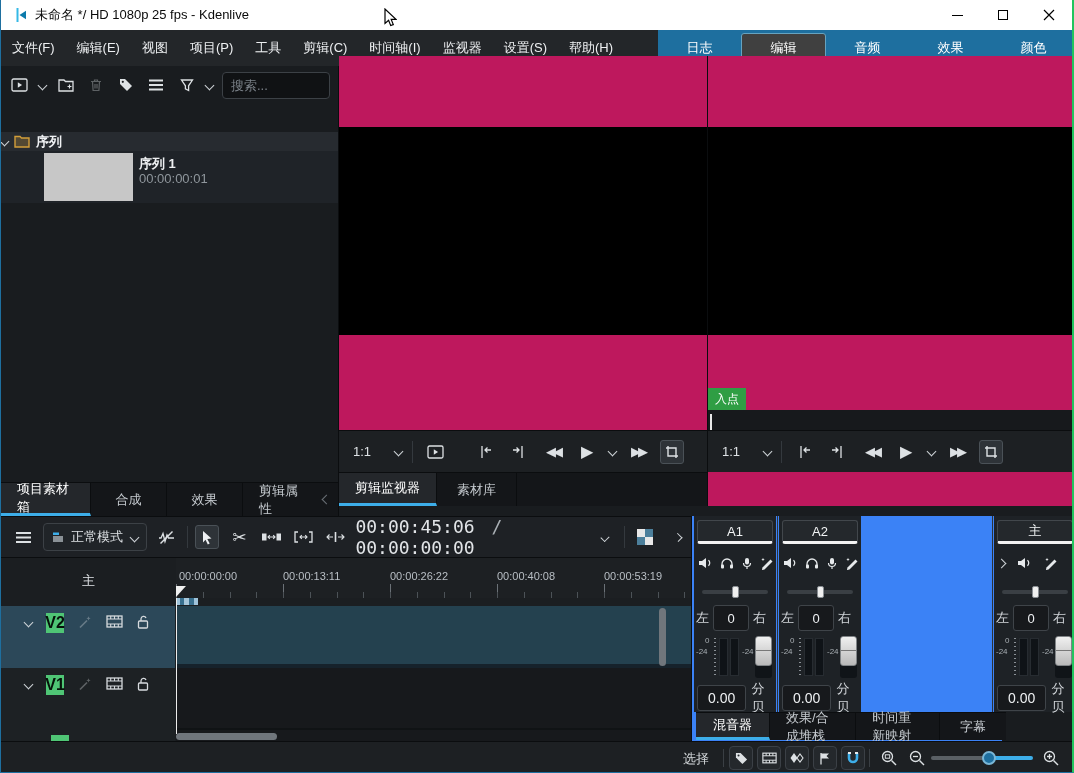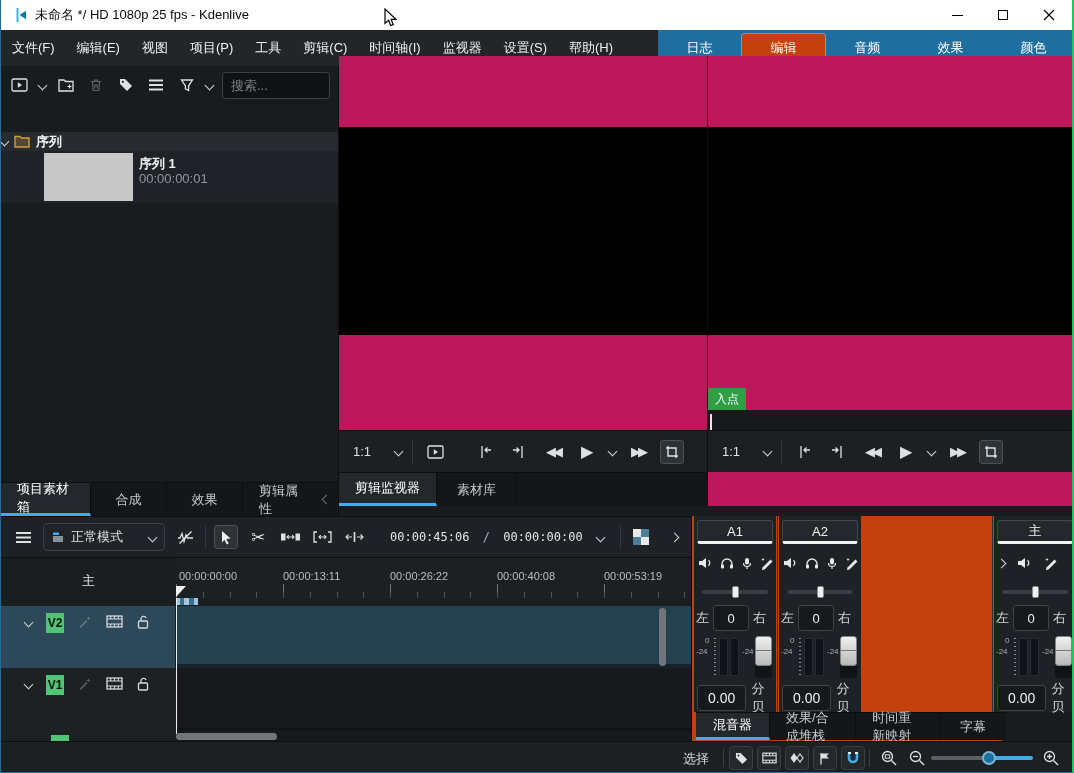--- a/index.html
+++ b/index.html
@@ -22,21 +22,21 @@
   .wc-min{right:92px}.wc-max{right:46px}.wc-close{right:0}
   .wc-min i{display:block;width:11px;height:0;border-top:1px solid #000}
   .wc-max i{display:block;width:10px;height:10px;border:1px solid #000}
   .cursor{position:absolute;left:383px;top:8px;z-index:50}
 
   
   .menubar{position:absolute;left:0;top:30px;width:100%;height:36px;background:#232629;display:flex;align-items:center;color:#eef0f2}
   .menu-item{padding:0 11px;line-height:36px}
   .ws-tabs{position:absolute;left:657px;top:30px;width:417px;height:36px;background:#1e6f9f;display:flex}
   .ws-tab{flex:1;display:flex;align-items:center;justify-content:center;color:#fff}
-  .ws-tab.active{background:#c2410c;border:1px solid #66a3c0;border-radius:3px;margin:3px 0}
+  .ws-tab.active{background:#404040;border:1px solid #66a3c0;border-radius:3px;margin:3px 0}
 
   
   .dock-tabs{position:absolute;height:34px;background:#141619;display:flex;align-items:stretch;border-top:1px solid #0b0d0f}
   .dock-tab{display:flex;align-items:center;justify-content:center;padding:0 16px;color:#c6cbd0;border-right:1px solid #0b0d0f;background:#141619}
   .dock-tab.active{background:#24272b;color:#fff;border-bottom:3px solid #3daee9}
   .tab-arrows{display:flex;align-items:center;gap:10px;padding:0 8px}
 
   
   .bin{position:absolute;left:0;top:66px;width:338px;height:450px;background:#191c1f;border-right:1px solid #0b0d0f}
   .bin-toolbar{position:absolute;left:0;top:0;width:100%;height:38px;display:flex;align-items:center;gap:9px;padding:0 8px}
@@ -75,21 +75,21 @@
   .tri{font-size:13px;letter-spacing:-3px;line-height:1}
   .tri.single{letter-spacing:0}
   .monitor .dock-tabs{left:0;bottom:0;width:100%}
 
   
   .tl-toolbar{position:absolute;left:0;top:516px;width:690px;height:42px;background:#1e2125;border-top:1px solid #0b0d0f;
               border-bottom:1px solid #0b0d0f;display:flex;align-items:center;gap:8px;padding:0 10px}
   .mode-select{display:flex;align-items:center;gap:7px;width:122px;height:28px;border:1px solid #3c4146;border-radius:4px;
                background:#202428;padding:0 8px}
   .mode-select .chev{margin-left:auto}
-  .timecode{font-family:"DejaVu Sans Mono","Liberation Mono",monospace;font-size:12px;color:#e2e5e8;margin-left:16px}
+  .timecode{font-family:"DejaVu Sans Mono","Liberation Mono",monospace;font-size:18px;color:#e2e5e8;}
   .checker{width:16px;height:16px}
 
   
   .timeline{position:absolute;left:0;top:558px;width:690px;height:183px;background:#1b1e21}
   .tl-ruler{position:absolute;left:175px;top:0;width:515px;height:40px;background:#1d2023}
   .tl-ruler .rlabel{position:absolute;top:12px;font-size:11px;color:#b9bfc5;white-space:nowrap}
   .ticks-major{position:absolute;left:0;top:26px;width:100%;height:14px;
                background:repeating-linear-gradient(90deg,#6b7177 0 1px,transparent 1px 107px)}
   .ticks-minor{position:absolute;left:0;top:34px;width:100%;height:6px;
                background:repeating-linear-gradient(90deg,#4c5257 0 1px,transparent 1px 26.75px)}
@@ -103,31 +103,31 @@
   .trow .tarea{position:absolute;left:175px;top:0;width:515px;height:100%}
   .row-v2{top:48px;height:62px}
   .row-v2 .thead{background:#2c4859}
   .row-v2 .tarea{background:#24414f;border-bottom:4px solid #16222b}
   .row-v1{top:110px;height:62px}
   .row-v1 .thead{background:#1d2124}
   .row-v1 .tarea{background:#17191c;border-bottom:2px solid #101315}
   .row-part{top:172px;height:11px}
   .row-part .thead{background:#1d2124;padding:0}
   .row-part .tarea{background:#17191c}
-  .tbadge{width:18px;height:20px;background:#4fc575;color:#06130a;font-size:12px;font-weight:bold;
+  .tbadge{width:18px;height:20px;background:#4fc575;color:#06130a;font-size:16px;font-weight:bold;
           display:flex;align-items:center;justify-content:center;margin-top:1px}
   .tbadge.sliver{position:absolute;left:50px;top:5px;height:6px;margin:0}
   .thead .chev{margin-top:7px}
   .thead .ticon{margin-top:3px;color:#d6dade}
   .thead .ticon.dim{opacity:.35}
   .vscroll{position:absolute;left:658px;top:50px;width:7px;height:58px;background:#70767c;border-radius:4px}
   .hscroll{position:absolute;left:175px;top:175px;width:101px;height:7px;background:#70767c;border-radius:4px}
 
   
-  .mixer{position:absolute;left:690px;top:516px;width:311px;height:225px;background:#c2410c;border-left:1px solid #0b0d0f}
+  .mixer{position:absolute;left:690px;top:516px;width:311px;height:225px;background:#3b82f6;border-left:1px solid #0b0d0f}
   .strip{position:absolute;top:0;width:82px;height:196px;background:#1e2226}
   .strip-sep{position:absolute;top:0;width:1px;height:196px;background:#2e3338}
   .ch-name{position:absolute;left:3px;top:4px;width:76px;height:24px;background:#24282c;border:1px solid #42474c;
            border-bottom:3px solid #f2f2f2;border-radius:3px;display:flex;align-items:center;justify-content:center;color:#f2f4f5}
   .ch-icons{position:absolute;left:4px;top:36px;width:76px;height:22px;display:flex;align-items:center;gap:7px;color:#e6e9eb}
   .bal-slider{position:absolute;left:8px;top:70px;width:66px;height:12px}
   .bal-groove{position:absolute;left:0;top:4px;width:100%;height:4px;background:#3a3f44;border-radius:2px}
   .bal-handle{position:absolute;left:30px;top:0;width:7px;height:12px;background:#f0f0f0;border:1px solid #8a8f94;border-radius:2px}
   .bal-row{position:absolute;left:2px;top:88px;width:78px;height:28px;display:flex;align-items:center;gap:4px;color:#d2d6da}
   .spin{height:26px;background:#17191c;border:1px solid #3f4449;border-radius:3px;display:flex;align-items:center;justify-content:center;color:#eef0f2}

